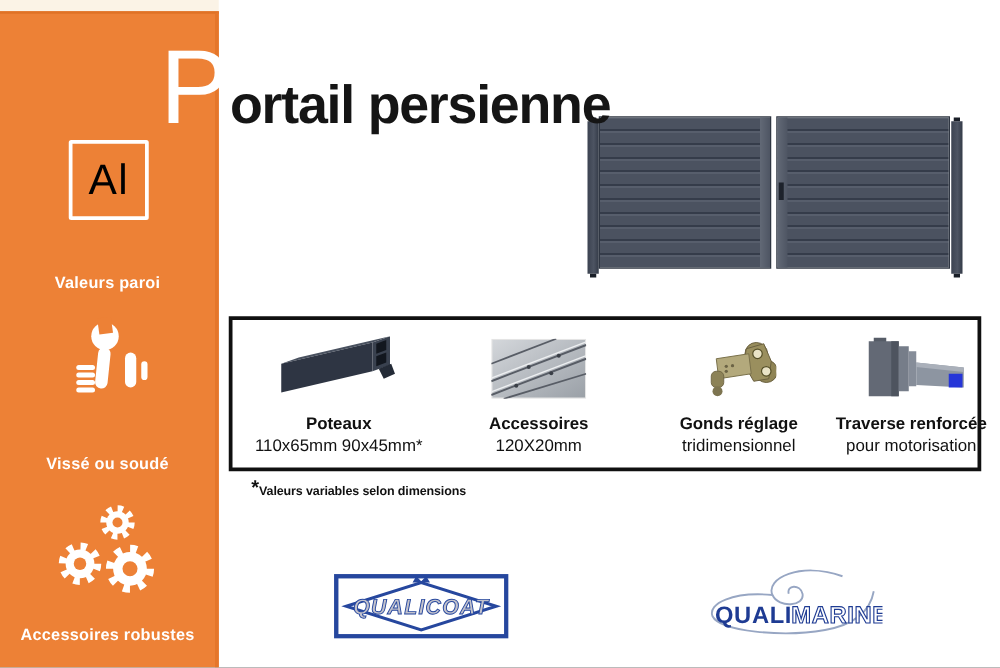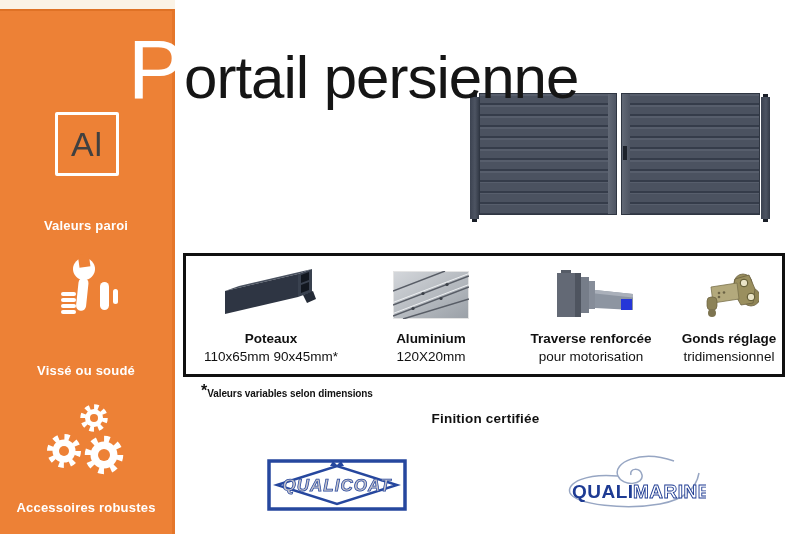--- a/index.html
+++ b/index.html
@@ -11,33 +11,33 @@
   
   .topstrip{position:absolute;left:0;top:0;width:175px;height:9px;background:#FBF3E6;}
   .sidebar{
     position:absolute;left:0;top:9px;width:172px;height:525px;
     background:#ED8136;border-top:2px solid #DF7226;border-right:3px solid #E5762A;
   }
   .al-badge{
     position:absolute;left:55px;top:101px;width:58px;height:58px;
     border:3px solid #fff;border-radius:2px;display:flex;align-items:center;justify-content:center;
   }
-  .al-badge span{color:#404040;font-size:34px;font-weight:400;letter-spacing:1px;}
+  .al-badge span{color:#000000;font-size:34px;font-weight:400;letter-spacing:1px;}
   .sb-label{
     position:absolute;left:0;width:172px;text-align:center;color:#fff;
     font-weight:bold;font-size:13px;letter-spacing:.2px;white-space:nowrap;
   }
   .sb-icon{position:absolute;}
   
   .title{
     position:absolute;left:128px;top:27px;z-index:2;display:flex;align-items:baseline;
     line-height:1;white-space:nowrap;
   }
   .title .cap{font-size:84px;color:#ffffff;font-weight:400;}
-  .title .rest{font-size:60px;color:#151515;font-weight:400;letter-spacing:-1px;}
+  .title .rest{font-size:43px;color:#151515;font-weight:700;letter-spacing:-1px;}
   
   .gate{position:absolute;left:470px;top:92px;width:300px;height:128px;}
   .post{position:absolute;top:5px;width:9px;height:122px;
         background:linear-gradient(90deg,#3c4351,#4d5462 55%,#343b48);}
   .post::before,.post::after{content:"";position:absolute;left:2px;width:5px;height:3px;background:#191e27;}
   .post::before{top:-3px;} .post::after{bottom:-3px;}
   .post-l{left:0;} .post-r{right:0;}
   .leaf{
     position:absolute;top:1px;height:120px;border:1px solid #2f3642;
     background:repeating-linear-gradient(180deg,#575e6c 0 1.5px,#4b5260 1.5px 9.4px,#353c4a 9.4px 11px);
@@ -159,39 +159,22 @@
           <line x1="0" y1="45" x2="76" y2="16" stroke="#585D66" stroke-width="1.5"></line>
           <line x1="10" y1="48" x2="76" y2="28" stroke="#585D66" stroke-width="1.4"></line>
           <line x1="0" y1="31.5" x2="76" y2="2.5" stroke="#EDEFF1" stroke-width="1"></line>
           <line x1="0" y1="42.5" x2="76" y2="13.5" stroke="#EDEFF1" stroke-width="1"></line>
           <circle cx="30" cy="22.5" r="1.6" fill="#3A3F47"></circle>
           <circle cx="54" cy="13.5" r="1.6" fill="#3A3F47"></circle>
           <circle cx="20" cy="37.5" r="1.6" fill="#3A3F47"></circle>
           <circle cx="48" cy="27.5" r="1.6" fill="#3A3F47"></circle>
         </svg>
       </div>
-      <div class="f-title">Aluminium</div>
+      <div class="f-title">Accessoires</div>
       <div class="f-sub">120X20mm</div>
-    </div>
-
-    <div class="feature">
-      <div class="img-wrap">
-        <svg width="88" height="50" viewBox="0 0 88 50">
-          <rect x="14" y="0" width="10" height="6" fill="#565C67"></rect>
-          <rect x="10" y="3" width="24" height="44" fill="#636975"></rect>
-          <rect x="28" y="3" width="6" height="44" fill="#4E545F"></rect>
-          <rect x="34" y="7" width="8" height="36" fill="#767D89"></rect>
-          <rect x="42" y="11" width="6" height="28" fill="#868D99"></rect>
-          <polygon points="48,20 86,24 86,40 48,38" fill="#8D95A1"></polygon>
-          <polygon points="48,20 86,24 86,27.5 48,23.5" fill="#AAB0BA"></polygon>
-          <rect x="74" y="29" width="11" height="11" fill="#2636D8"></rect>
-        </svg>
-      </div>
-      <div class="f-title">Traverse renforcée</div>
-      <div class="f-sub">pour motorisation</div>
     </div>
 
     <div class="feature">
       <div class="img-wrap">
         <svg width="60" height="48" viewBox="0 0 60 48">
           <circle cx="44" cy="12" r="9" fill="#988D5C" stroke="#6B6140" stroke-width="0.8"></circle>
           <circle cx="52" cy="26" r="9" fill="#8F8455" stroke="#6B6140" stroke-width="0.8"></circle>
           <polygon points="36,8 50,4 56,18 54,32 42,34 34,20" fill="#9A8F5E" stroke="#6B6140" stroke-width="0.8"></polygon>
           <circle cx="45" cy="12" r="3.8" fill="#E9E3C6" stroke="#565028" stroke-width="1"></circle>
           <circle cx="52" cy="26" r="3.8" fill="#E9E3C6" stroke="#565028" stroke-width="1"></circle>
@@ -199,28 +182,44 @@
           <circle cx="20" cy="22" r="1.3" fill="#6B6345"></circle>
           <circle cx="25" cy="21.5" r="1.3" fill="#6B6345"></circle>
           <circle cx="20" cy="26" r="1.3" fill="#6B6345"></circle>
           <rect x="8" y="26" width="10" height="13" rx="4" fill="#8C8257" stroke="#6B6140" stroke-width="0.7"></rect>
           <circle cx="13" cy="42" r="4" fill="#7D7450"></circle>
         </svg>
       </div>
       <div class="f-title">Gonds réglage</div>
       <div class="f-sub">tridimensionnel</div>
     </div>
+
+    <div class="feature">
+      <div class="img-wrap">
+        <svg width="88" height="50" viewBox="0 0 88 50">
+          <rect x="14" y="0" width="10" height="6" fill="#565C67"></rect>
+          <rect x="10" y="3" width="24" height="44" fill="#636975"></rect>
+          <rect x="28" y="3" width="6" height="44" fill="#4E545F"></rect>
+          <rect x="34" y="7" width="8" height="36" fill="#767D89"></rect>
+          <rect x="42" y="11" width="6" height="28" fill="#868D99"></rect>
+          <polygon points="48,20 86,24 86,40 48,38" fill="#8D95A1"></polygon>
+          <polygon points="48,20 86,24 86,27.5 48,23.5" fill="#AAB0BA"></polygon>
+          <rect x="74" y="29" width="11" height="11" fill="#2636D8"></rect>
+        </svg>
+      </div>
+      <div class="f-title">Traverse renforcée</div>
+      <div class="f-sub">pour motorisation</div>
+    </div>
   </div>
 
   <div class="note">
     <span class="star">*</span>
     <span class="txt">Valeurs variables selon dimensions</span>
   </div>
 
-  <div class="finish">Finition certifiée</div>
 
   <svg class="logo-qualicoat" width="140" height="52" viewBox="0 0 140 52">
     <rect x="2" y="2" width="136" height="48" fill="#ffffff" stroke="#26479E" stroke-width="3.5"></rect>
     <polygon points="10,26 70,7 130,26 70,45" fill="none" stroke="#26479E" stroke-width="2.4"></polygon>
     <path d="M63,7 L66,2 L70,6 L74,2 L77,7 Z" fill="#26479E"></path>
     <text x="70" y="32" text-anchor="middle" font-family="Liberation Sans, sans-serif" font-size="17" font-weight="bold" font-style="italic" letter-spacing="1" fill="#C2C2CC" stroke="#26479E" stroke-width="0.75">QUALICOAT</text>
   </svg>
 
   <svg class="logo-qualimarine" width="150" height="55" viewBox="0 0 150 55">
     <path d="M118,6 C84,-6 56,8 62,21 C67,32 88,30 86,20 C84,12 73,13 75,20" fill="none" stroke="#97A6C3" stroke-width="1.5"></path>

